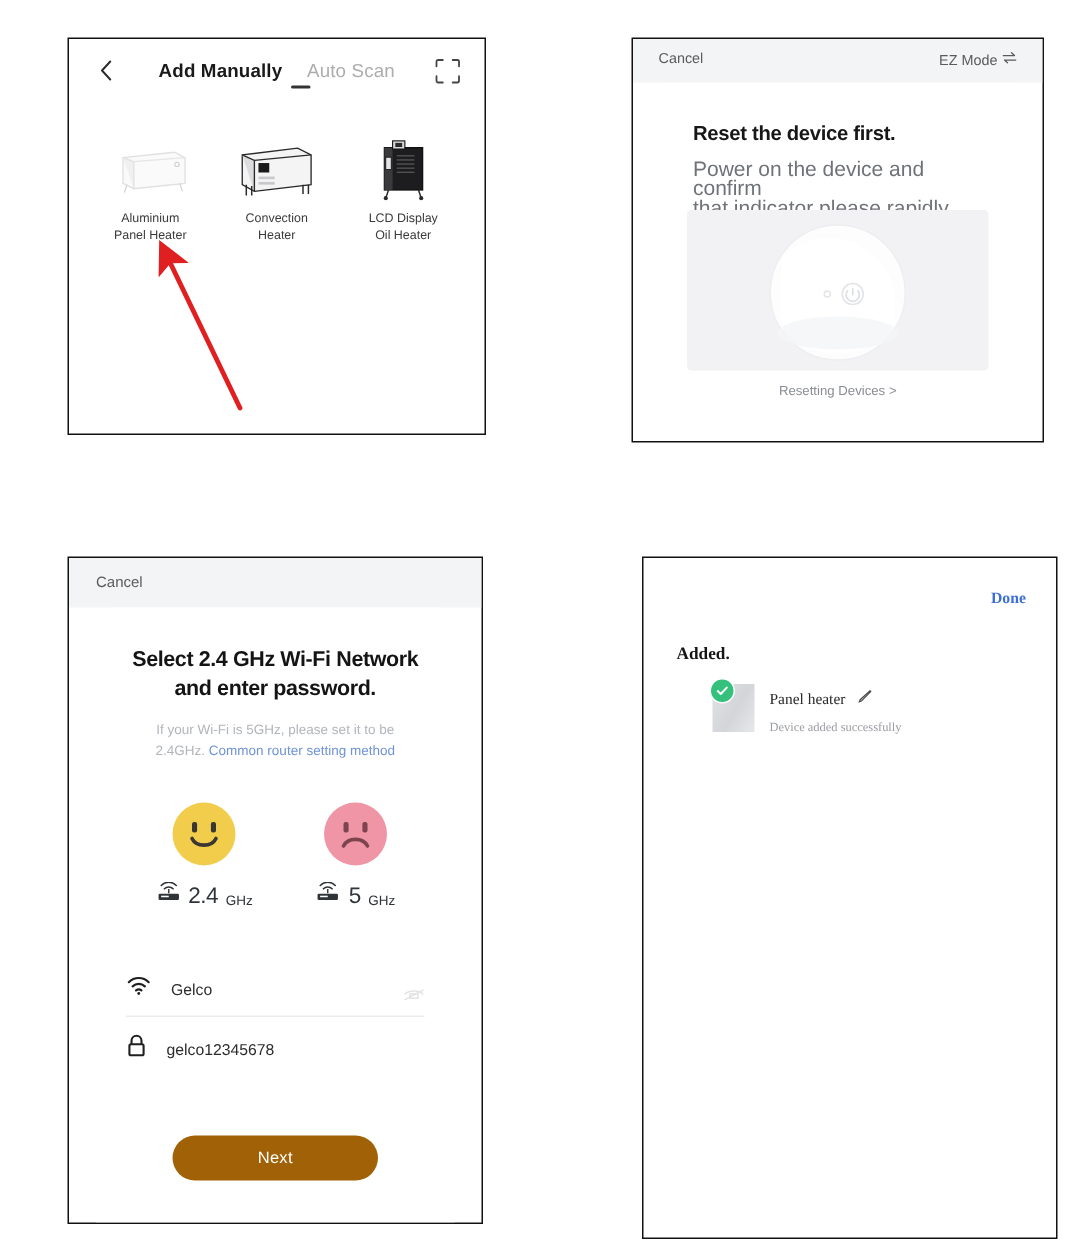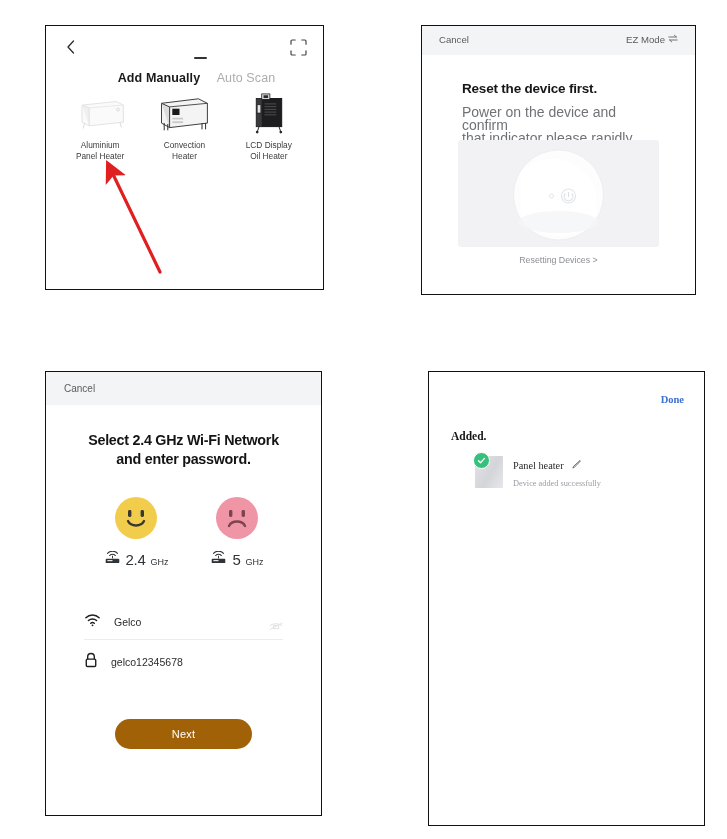--- a/index.html
+++ b/index.html
@@ -5,21 +5,21 @@
   html,body{margin:0;padding:0;background:#ffffff;}
   body{width:727px;height:839px;position:relative;overflow:hidden;
        font-family:"Liberation Sans","DejaVu Sans",sans-serif;
        -webkit-font-smoothing:antialiased;}
   .panel{position:absolute;background:#ffffff;border:1.6px solid #111111;box-sizing:border-box;overflow:hidden;}
 
   
   #panel-add{left:45px;top:25px;width:279px;height:265px;}
   .p1-head{position:absolute;left:0;top:0;width:100%;height:46px;}
   .p1-back{position:absolute;left:16px;top:12px;width:18px;height:18px;}
-  .p1-tabs{position:absolute;left:12px;top:12px;width:100%;text-align:center;margin-top:30px;}
+  .p1-tabs{position:absolute;left:0;top:12px;width:100%;text-align:center;}
   .tab-active{font-size:12.5px;font-weight:700;color:#1a1a1a;letter-spacing:.1px;}
   .tab-inactive{font-size:12.5px;font-weight:400;color:#adadad;margin-left:12px;letter-spacing:.1px;}
   .tab-underline{position:absolute;left:148px;top:31px;width:13px;height:2px;background:#333;border-radius:1px;}
   .p1-scan{position:absolute;right:16px;top:13px;width:17px;height:17px;}
 
   .p1-grid{position:absolute;left:0;top:58px;width:100%;display:flex;justify-content:space-around;padding:0 12px;box-sizing:border-box;}
   .dev{width:72px;text-align:center;}
   .dev-img{height:50px;display:flex;align-items:flex-end;justify-content:center;}
   .dev-label{margin-top:6px;font-size:8.3px;line-height:11px;color:#3b3b3b;}
 
@@ -213,20 +213,27 @@
 <div class="panel" id="panel-wifi">
   <div class="p3-bar"></div>
   <div class="p3-cancel">Cancel</div>
 
   <div class="p3-card">
     <div class="p3-title">
       <div>Select 2.4 GHz Wi-Fi Network</div>
       <div>and enter password.</div>
     </div>
 
+    <div class="p3-sub">
+      <div>If your Wi-Fi is 5GHz, please set it to be</div>
+      <div>
+        <span>2.4GHz.</span>
+        <span class="lnk">Common router setting method</span>
+      </div>
+    </div>
 
     <div class="p3-freqs">
       <div class="freq">
         <div class="face good">
           <svg viewBox="0 0 42 42" width="42" height="42">
             <rect x="13" y="13" width="3.4" height="7" rx="1.4" fill="#3a3632"></rect>
             <rect x="25.6" y="13" width="3.4" height="7" rx="1.4" fill="#3a3632"></rect>
             <path d="M13 24 a8.6 7 0 0 0 16 0" fill="none" stroke="#3a3632" stroke-width="2.4" stroke-linecap="round"></path>
           </svg>
         </div>

